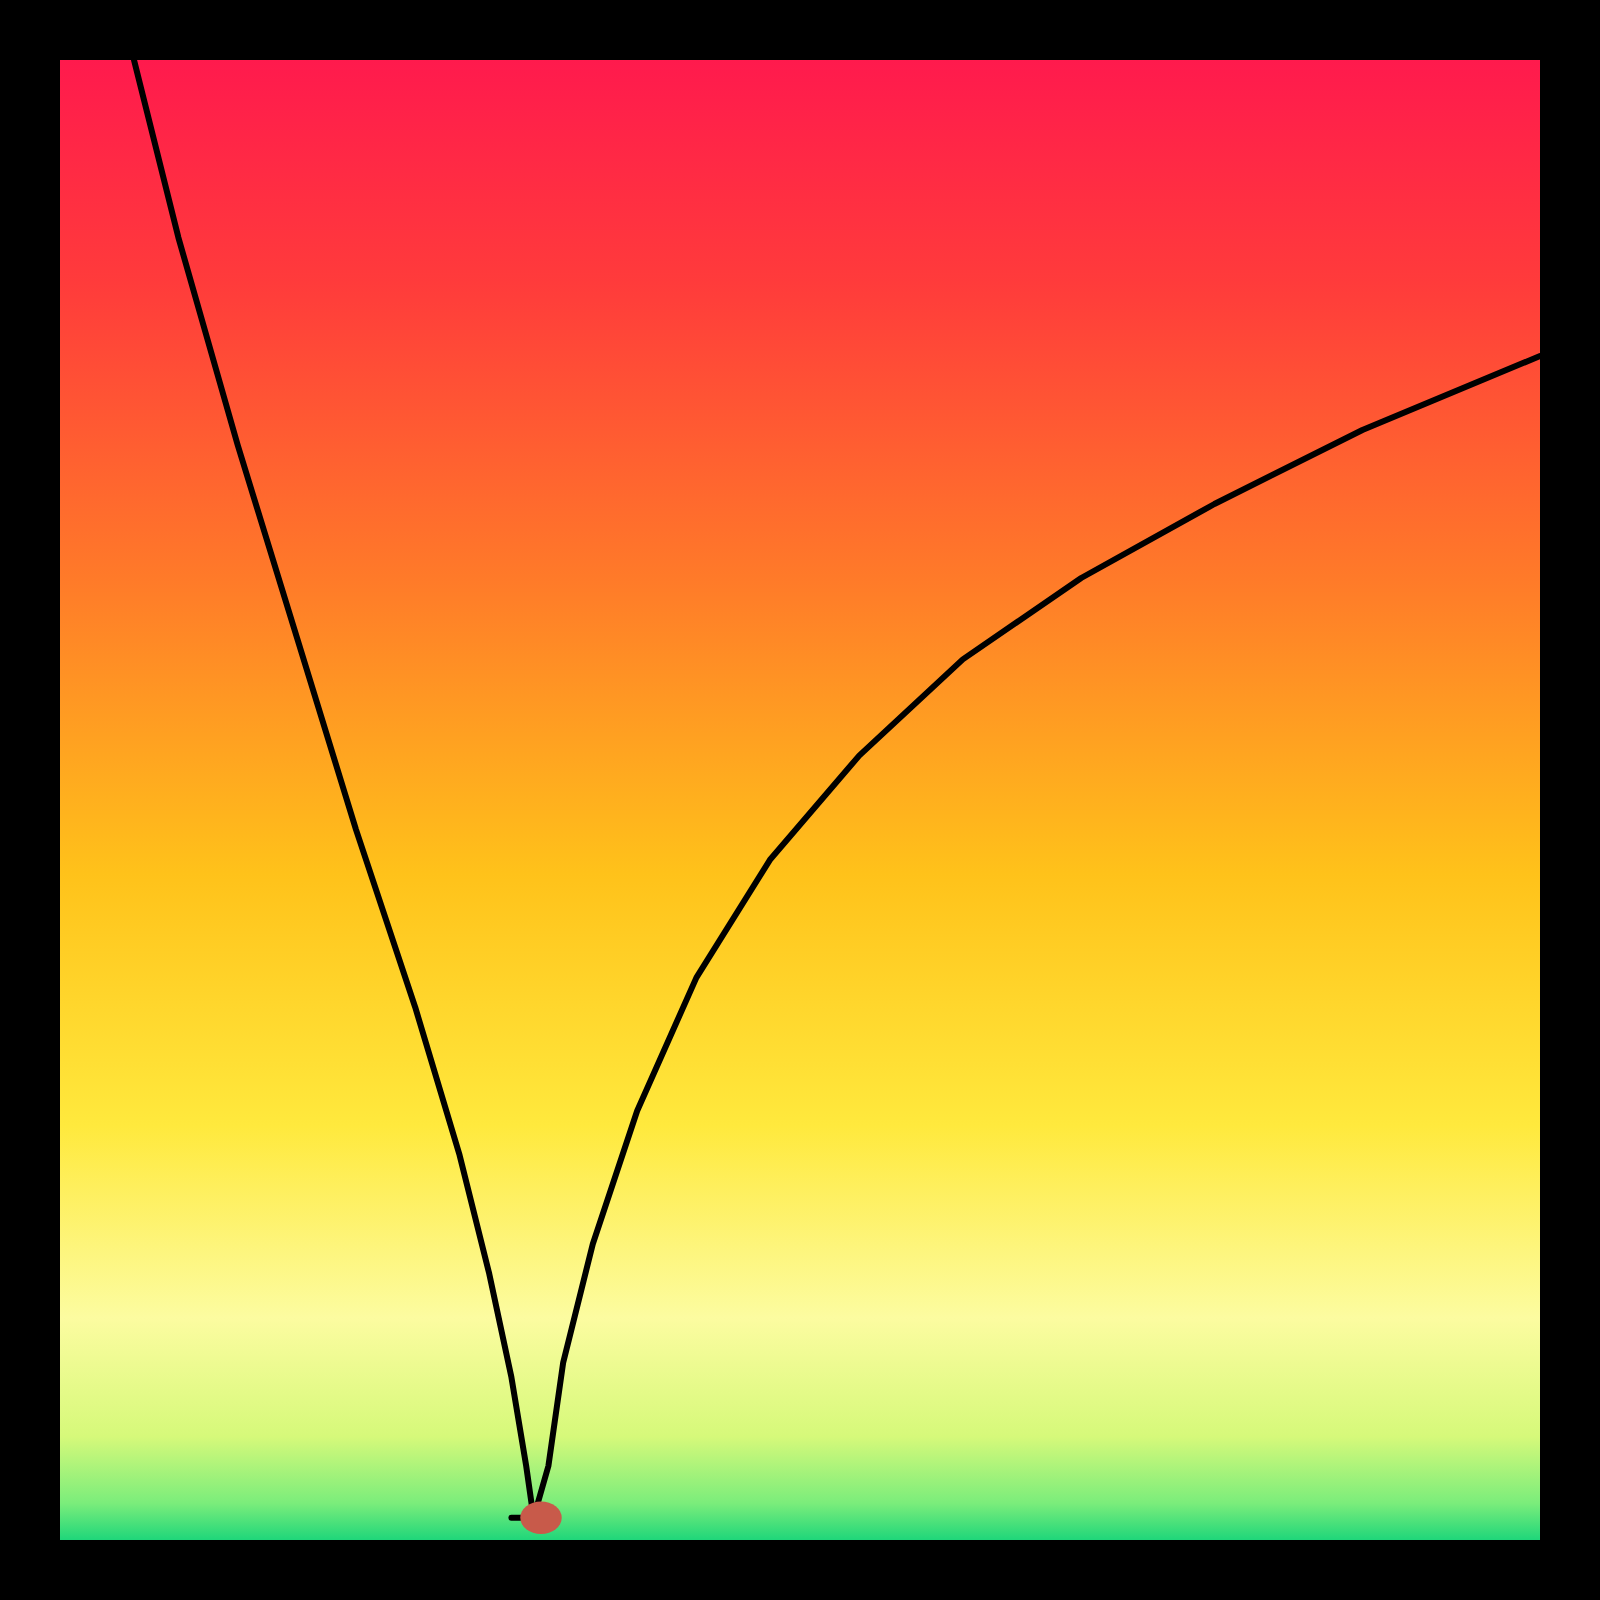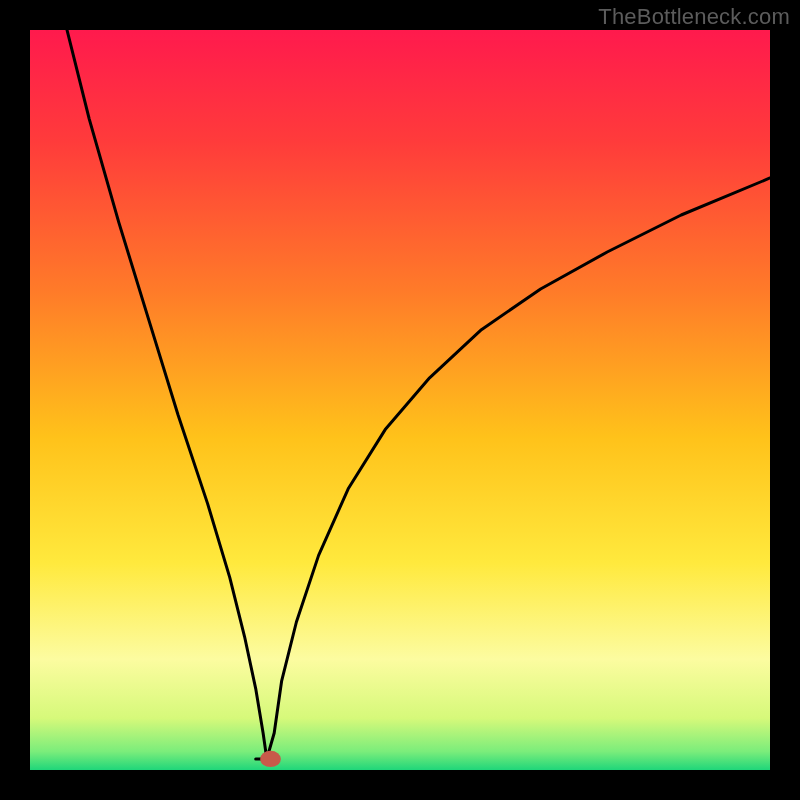--- a/index.html
+++ b/index.html
@@ -33,21 +33,20 @@
     font-weight: 500;
     color: #5c5c5c;
     letter-spacing: 0.2px;
   }
 </style>
 </head>
 <body>
 
 <div class="frame">
 
-  <div class="watermark">TheBottleneck.com</div>
 
   <div class="plot">
     <svg id="plot-svg" viewBox="0 0 740 740" preserveAspectRatio="none" width="740" height="740">
       <defs>
         <linearGradient id="bg-grad" x1="0" y1="0" x2="0" y2="1">
             <stop offset="0%" stop-color="#ff1a4d"></stop>
             <stop offset="15%" stop-color="#ff3b3b"></stop>
             <stop offset="35%" stop-color="#ff7a29"></stop>
             <stop offset="55.00000000000001%" stop-color="#ffc21a"></stop>
             <stop offset="72%" stop-color="#ffe93d"></stop>

